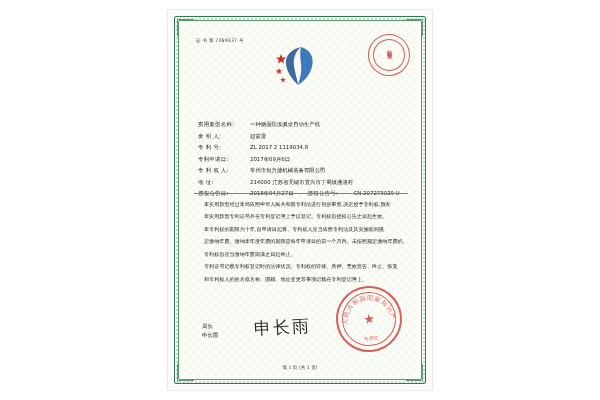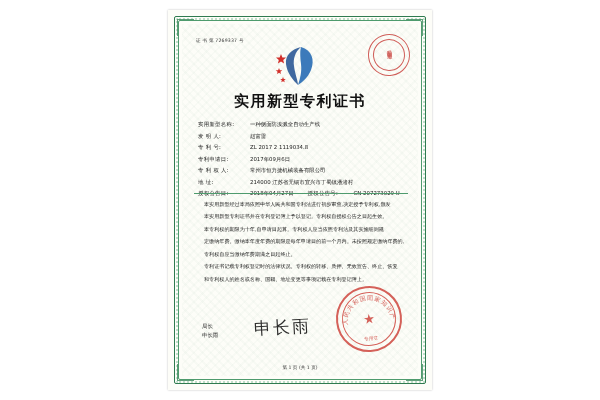--- a/index.html
+++ b/index.html
@@ -290,21 +290,20 @@
         <polygon points="10,10 11.4,13.4 15,13.6 12.2,15.9 13.1,19.4 10,17.4 6.9,19.4 7.8,15.9 5,13.6 8.6,13.4"></polygon>
         <polygon points="8,24 8.9,26.2 11.3,26.3 9.4,27.8 10,30.1 8,28.8 6,30.1 6.6,27.8 4.7,26.3 7.1,26.2"></polygon>
         <polygon points="12,33 12.8,34.9 14.8,35 13.2,36.3 13.7,38.3 12,37.2 10.3,38.3 10.8,36.3 9.2,35 11.2,34.9"></polygon>
       </g>
     </svg>
 
     <div class="top-seal">
       <div class="inner">专利局 审查 专用章</div>
     </div>
 
-    <div class="main-title">实用新型专利证书</div>
 
     <div class="fields">
       <div class="field-row">
         <div class="field-label">实用新型名称:</div>
         <div class="field-value">一种侧面防泼溅全自动生产线</div>
       </div>
       <div class="field-row">
         <div class="field-label">发 明 人:</div>
         <div class="field-value">赵富雷</div>
       </div>

